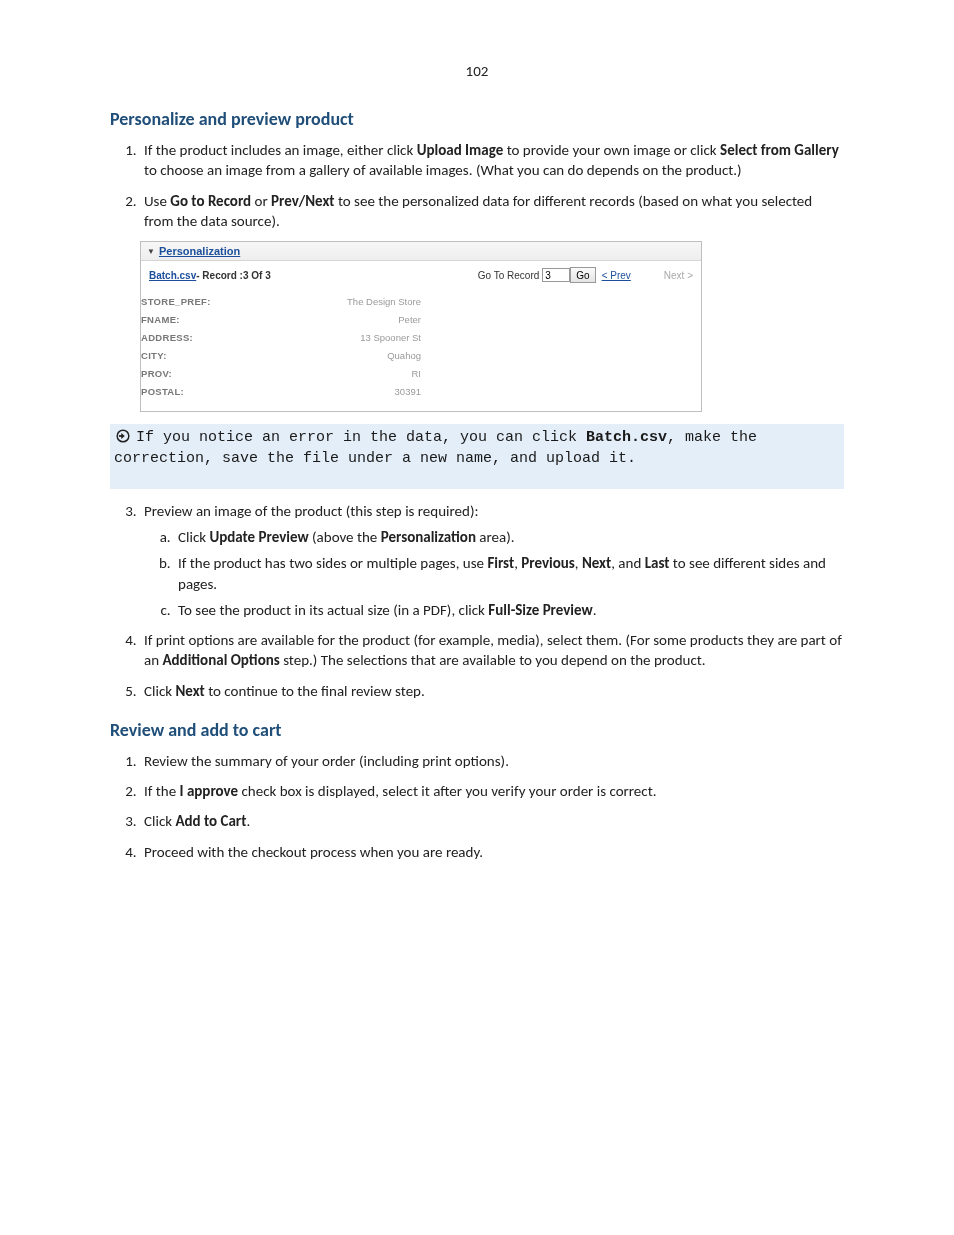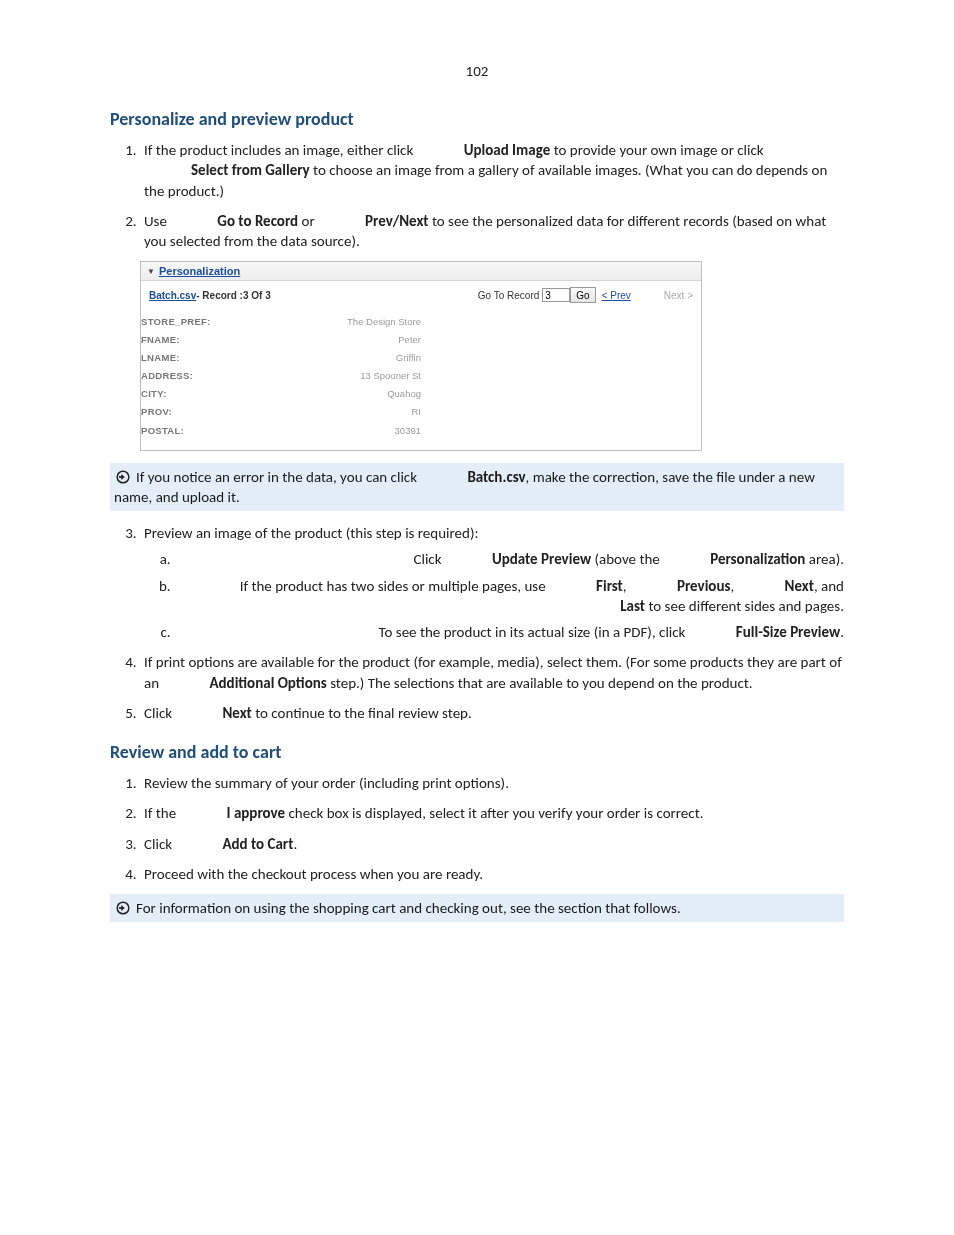--- a/index.html
+++ b/index.html
@@ -38,23 +38,22 @@
     line-height: 1.35;
   }
   ol.lettered {
     list-style-type: lower-alpha;
     padding-left: 30px;
     margin: 6px 0 0 0;
   }
   ol.lettered > li {
     margin: 4px 0 6px 0;
     padding-left: 4px;
-    text-align: right;
-  }
-  b, strong { font-weight: 700; margin-left: 47px; }
+  }
+  b, strong { font-weight: 700; }
 
   
   .embedded-ui {
     width: 560px;
     margin: 8px 0 12px 30px;
     border: 1px solid #bfbfbf;
     background: #fff;
     font-family: Verdana, Arial, sans-serif;
   }
   .ui-header {
@@ -140,24 +139,25 @@
     width: 160px;
     text-align: right;
     color: #9a9a9a;
     padding-right: 6px;
   }
 
   
   .note {
     background: #e4eef8;
     color: #1a1a1a;
-    padding: 4px 8px 4px 4px;
+    padding: 4px 8px 20px 4px;
     margin: 4px 0 12px 0;
     line-height: 1.35;
     display: block;
+    font-family: Liberation Mono, monospace;
   }
   .note .note-icon {
     display: inline-block;
     width: 18px;
     height: 14px;
     vertical-align: -2px;
     margin-right: 4px;
   }
   .note .note-icon svg { width: 18px; height: 14px; }
 
@@ -198,24 +198,20 @@
     <div class="field-list">
       <div class="field-row">
           <span class="field-label">STORE_PREF:</span>
           <span class="field-value">The Design Store</span>
         </div>
       <div class="field-row">
           <span class="field-label">FNAME:</span>
           <span class="field-value">Peter</span>
         </div>
       <div class="field-row">
-          <span class="field-label">LNAME:</span>
-          <span class="field-value">Griffin</span>
-        </div>
-      <div class="field-row">
           <span class="field-label">ADDRESS:</span>
           <span class="field-value">13 Spooner St</span>
         </div>
       <div class="field-row">
           <span class="field-label">CITY:</span>
           <span class="field-value">Quahog</span>
         </div>
       <div class="field-row">
           <span class="field-label">PROV:</span>
           <span class="field-value">RI</span>
@@ -266,23 +262,14 @@
     <li>Review the summary of your order (including print options).</li>
     <li>
       <span>If the </span><strong>I approve</strong><span> check box is displayed, select it after you verify your order is correct.</span>
     </li>
     <li>
       <span>Click </span><strong>Add to Cart</strong><span>.</span>
     </li>
     <li>Proceed with the checkout process when you are ready.</li>
   </ol>
 
-  <div class="note">
-    <span class="note-icon">
-      <svg viewBox="0 0 24 24">
-          <circle cx="12" cy="12" r="10" fill="none" stroke="#222" stroke-width="2.5"></circle>
-          <path d="M9 7 L15 12 L9 17 Z" fill="#222"></path>
-          <rect x="5" y="10.5" width="6" height="3" fill="#222"></rect>
-        </svg>
-    </span><span>For information on using the shopping cart and checking out, see the section that follows.</span>
-  </div>
 
 </div>
 
 </body></html>

